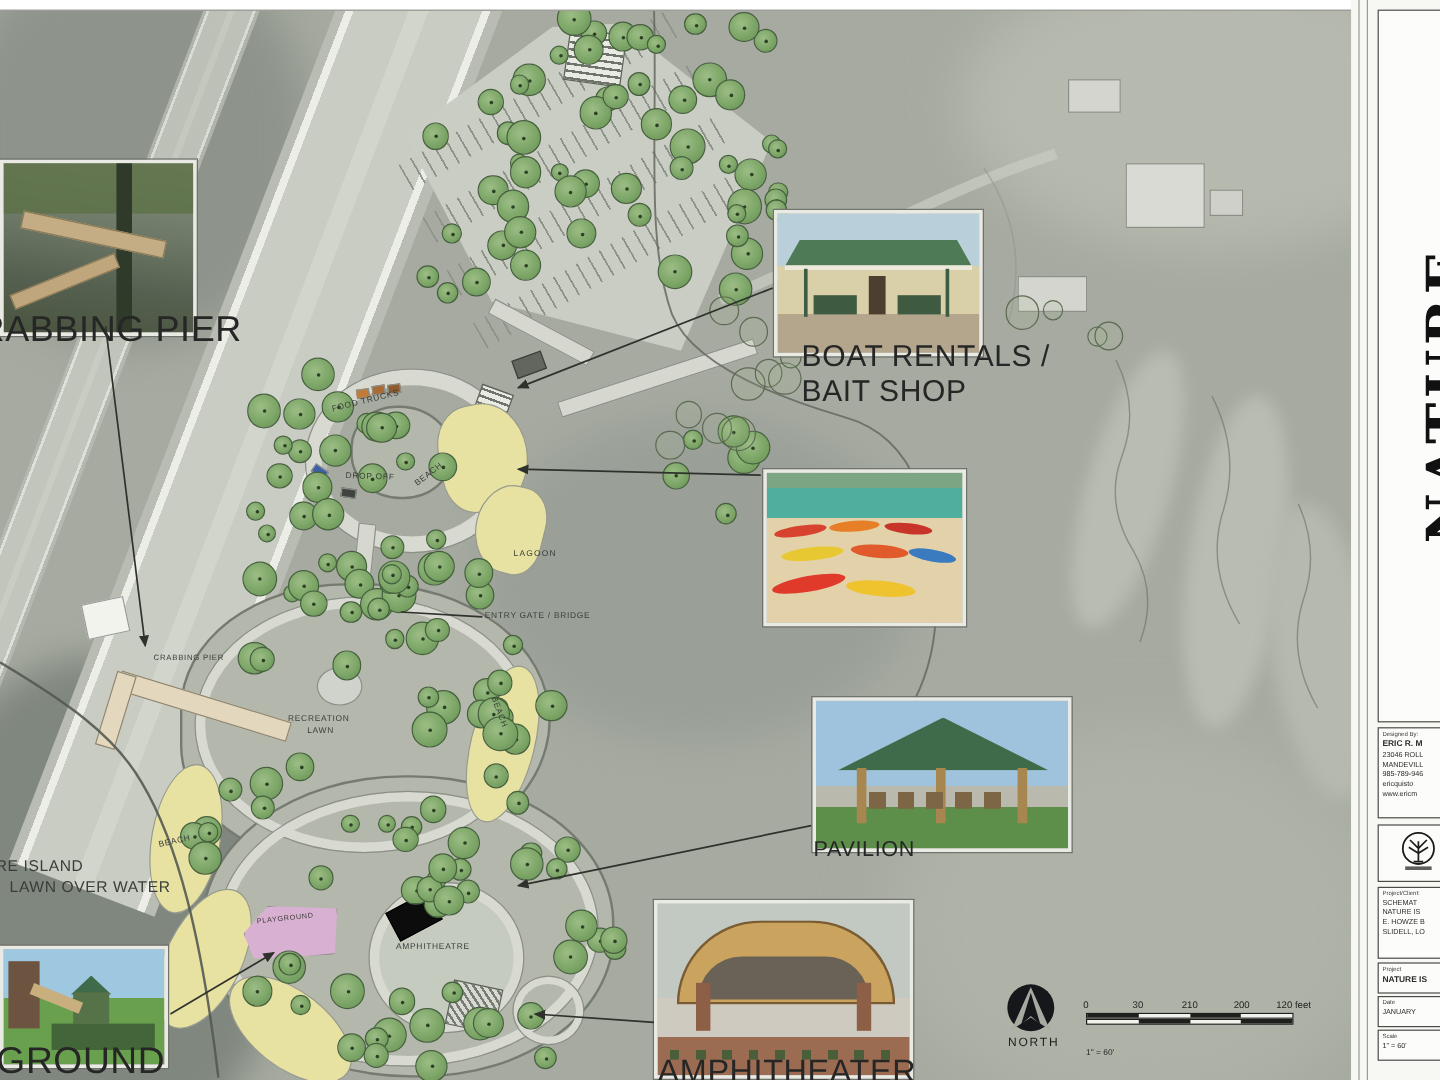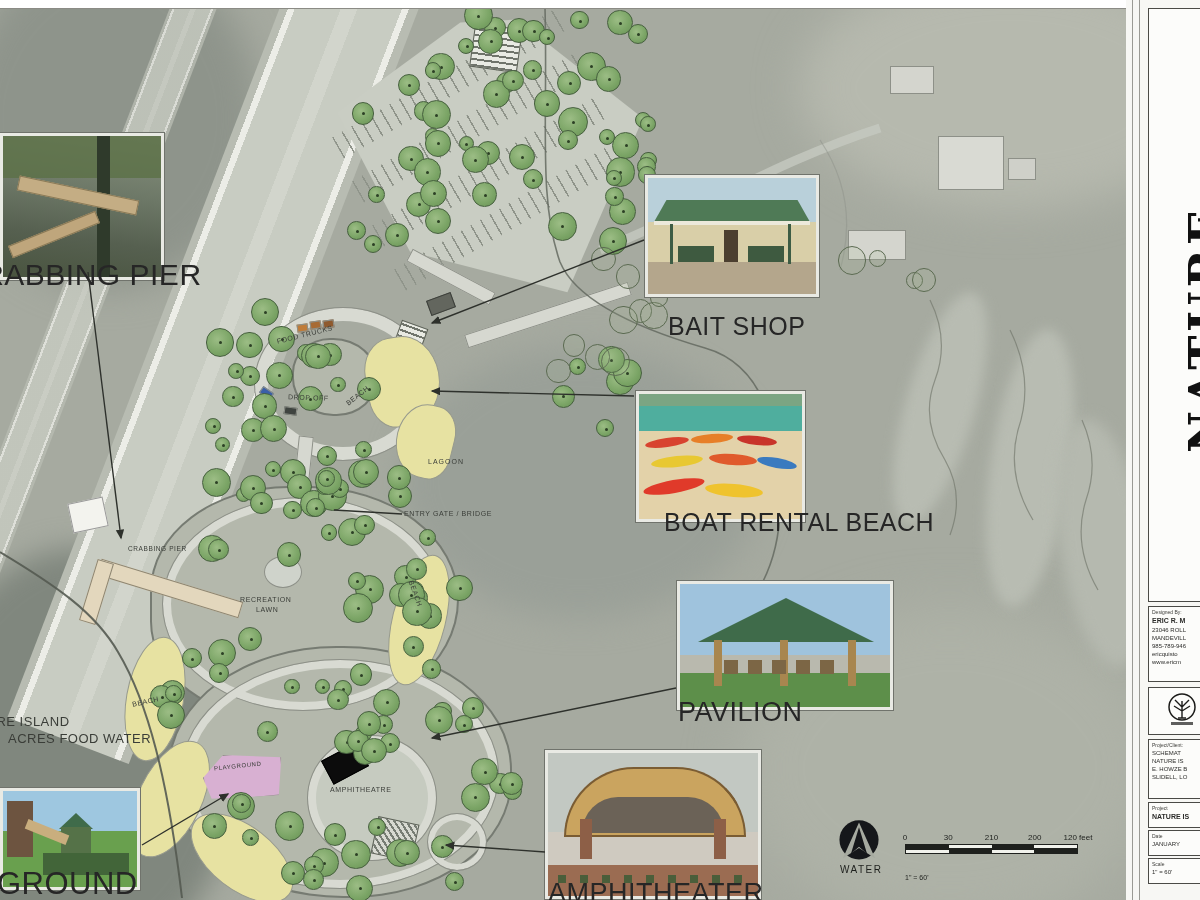--- a/index.html
+++ b/index.html
@@ -390,48 +390,48 @@
     <div class="ph" style="left:0px;top:780px;width:134px;height:96px;background:linear-gradient(180deg,#9ec7e0 0 42%,#69a04e 42% 100%);">
       <div style="left:4px;top:10px;width:26px;height:56px;background:#6d5440;"></div>
       <div style="left:56px;top:22px;width:34px;height:16px;background:#3f6b4a;clip-path:polygon(0 100%,50% 0,100% 100%);"></div>
       <div style="left:58px;top:36px;width:30px;height:26px;background:#557248;"></div>
       <div style="left:22px;top:36px;width:44px;height:10px;background:#c9ae7e;transform:rotate(22deg);"></div>
       <div style="left:40px;top:62px;width:86px;height:22px;background:#3c5a36;opacity:.85;"></div>
     </div>
   </div>
 
   <div class="lbl-big" style="left:-40px;top:258px;font-size:30px;">CRABBING PIER</div>
+  <div class="lbl-big" style="left:668px;top:283px;font-size:25px;">BOAT RENTALS /</div>
   <div class="lbl-big" style="left:668px;top:312px;font-size:25px;">BAIT SHOP</div>
-  <div class="lbl-big" style="left:664px;top:508px;font-size:25px;">BOAT RENTAL BEACH</div>
-  <div class="lbl-big" style="left:678px;top:697px;font-size:27px;">PAVILION</div>
+  <div class="lbl-big" style="left:678px;top:697px;font-size:18px;">PAVILION</div>
   <div class="lbl-big" style="left:548px;top:878px;font-size:27px;">AMPHITHEATER</div>
   <div class="lbl-big" style="left:-82px;top:866px;font-size:31px;">PLAYGROUND</div>
 
   <div class="tlbl" style="left:-40px;top:714px;font-size:13px;letter-spacing:.5px;">NATURE ISLAND</div>
-  <div class="tlbl" style="left:8px;top:731px;font-size:13px;letter-spacing:.5px;">ACRES FOOD WATER</div>
+  <div class="tlbl" style="left:8px;top:731px;font-size:13px;letter-spacing:.5px;">LAWN OVER WATER</div>
 
   <div class="tlbl" style="left:276px;top:331px;transform:rotate(-14deg);">FOOD TRUCKS</div>
   <div class="tlbl" style="left:288px;top:394px;transform:rotate(2deg);">DROP OFF</div>
   <div class="tlbl" style="left:344px;top:392px;transform:rotate(-38deg);">BEACH</div>
   <div class="tlbl" style="left:428px;top:458px;letter-spacing:1px;">LAGOON</div>
   <div class="tlbl" style="left:404px;top:510px;">ENTRY GATE / BRIDGE</div>
   <div class="tlbl" style="left:128px;top:545px;font-size:6.5px;">CRABBING PIER</div>
   <div class="tlbl" style="left:240px;top:596px;">RECREATION</div>
   <div class="tlbl" style="left:256px;top:606px;">LAWN</div>
   <div class="tlbl" style="left:402px;top:590px;transform:rotate(70deg);">BEACH</div>
   <div class="tlbl" style="left:132px;top:698px;transform:rotate(-12deg);">BEACH</div>
   <div class="tlbl" style="left:214px;top:763px;font-size:6px;transform:rotate(-6deg);">PLAYGROUND</div>
   <div class="tlbl" style="left:330px;top:786px;">AMPHITHEATRE</div>
 
   <svg style="left:836px;top:818px;" width="46" height="46" viewBox="0 0 40 40">
     <circle cx="20" cy="19" r="17" fill="#15171a"></circle>
     <polygon points="20,4 6,35 20,26 34,35" fill="#a6aaa0"></polygon>
     <polygon points="20,8 13,31 20,25 27,31" fill="#15171a"></polygon>
   </svg>
-  <div id="northlbl" style="left:840px;top:864px;">WATER</div>
+  <div id="northlbl" style="left:840px;top:864px;">NORTH</div>
 
   <div id="scalebar" style="left:905px;top:844px;">
     <div class="row" style="top:0;">
       <div class="seg" style="left:0;width:25%;"></div>
       <div class="seg" style="left:50%;width:25%;"></div>
     </div>
     <div class="row" style="top:5px;">
       <div class="seg" style="left:25%;width:25%;"></div>
       <div class="seg" style="left:75%;width:25%;"></div>
     </div>

